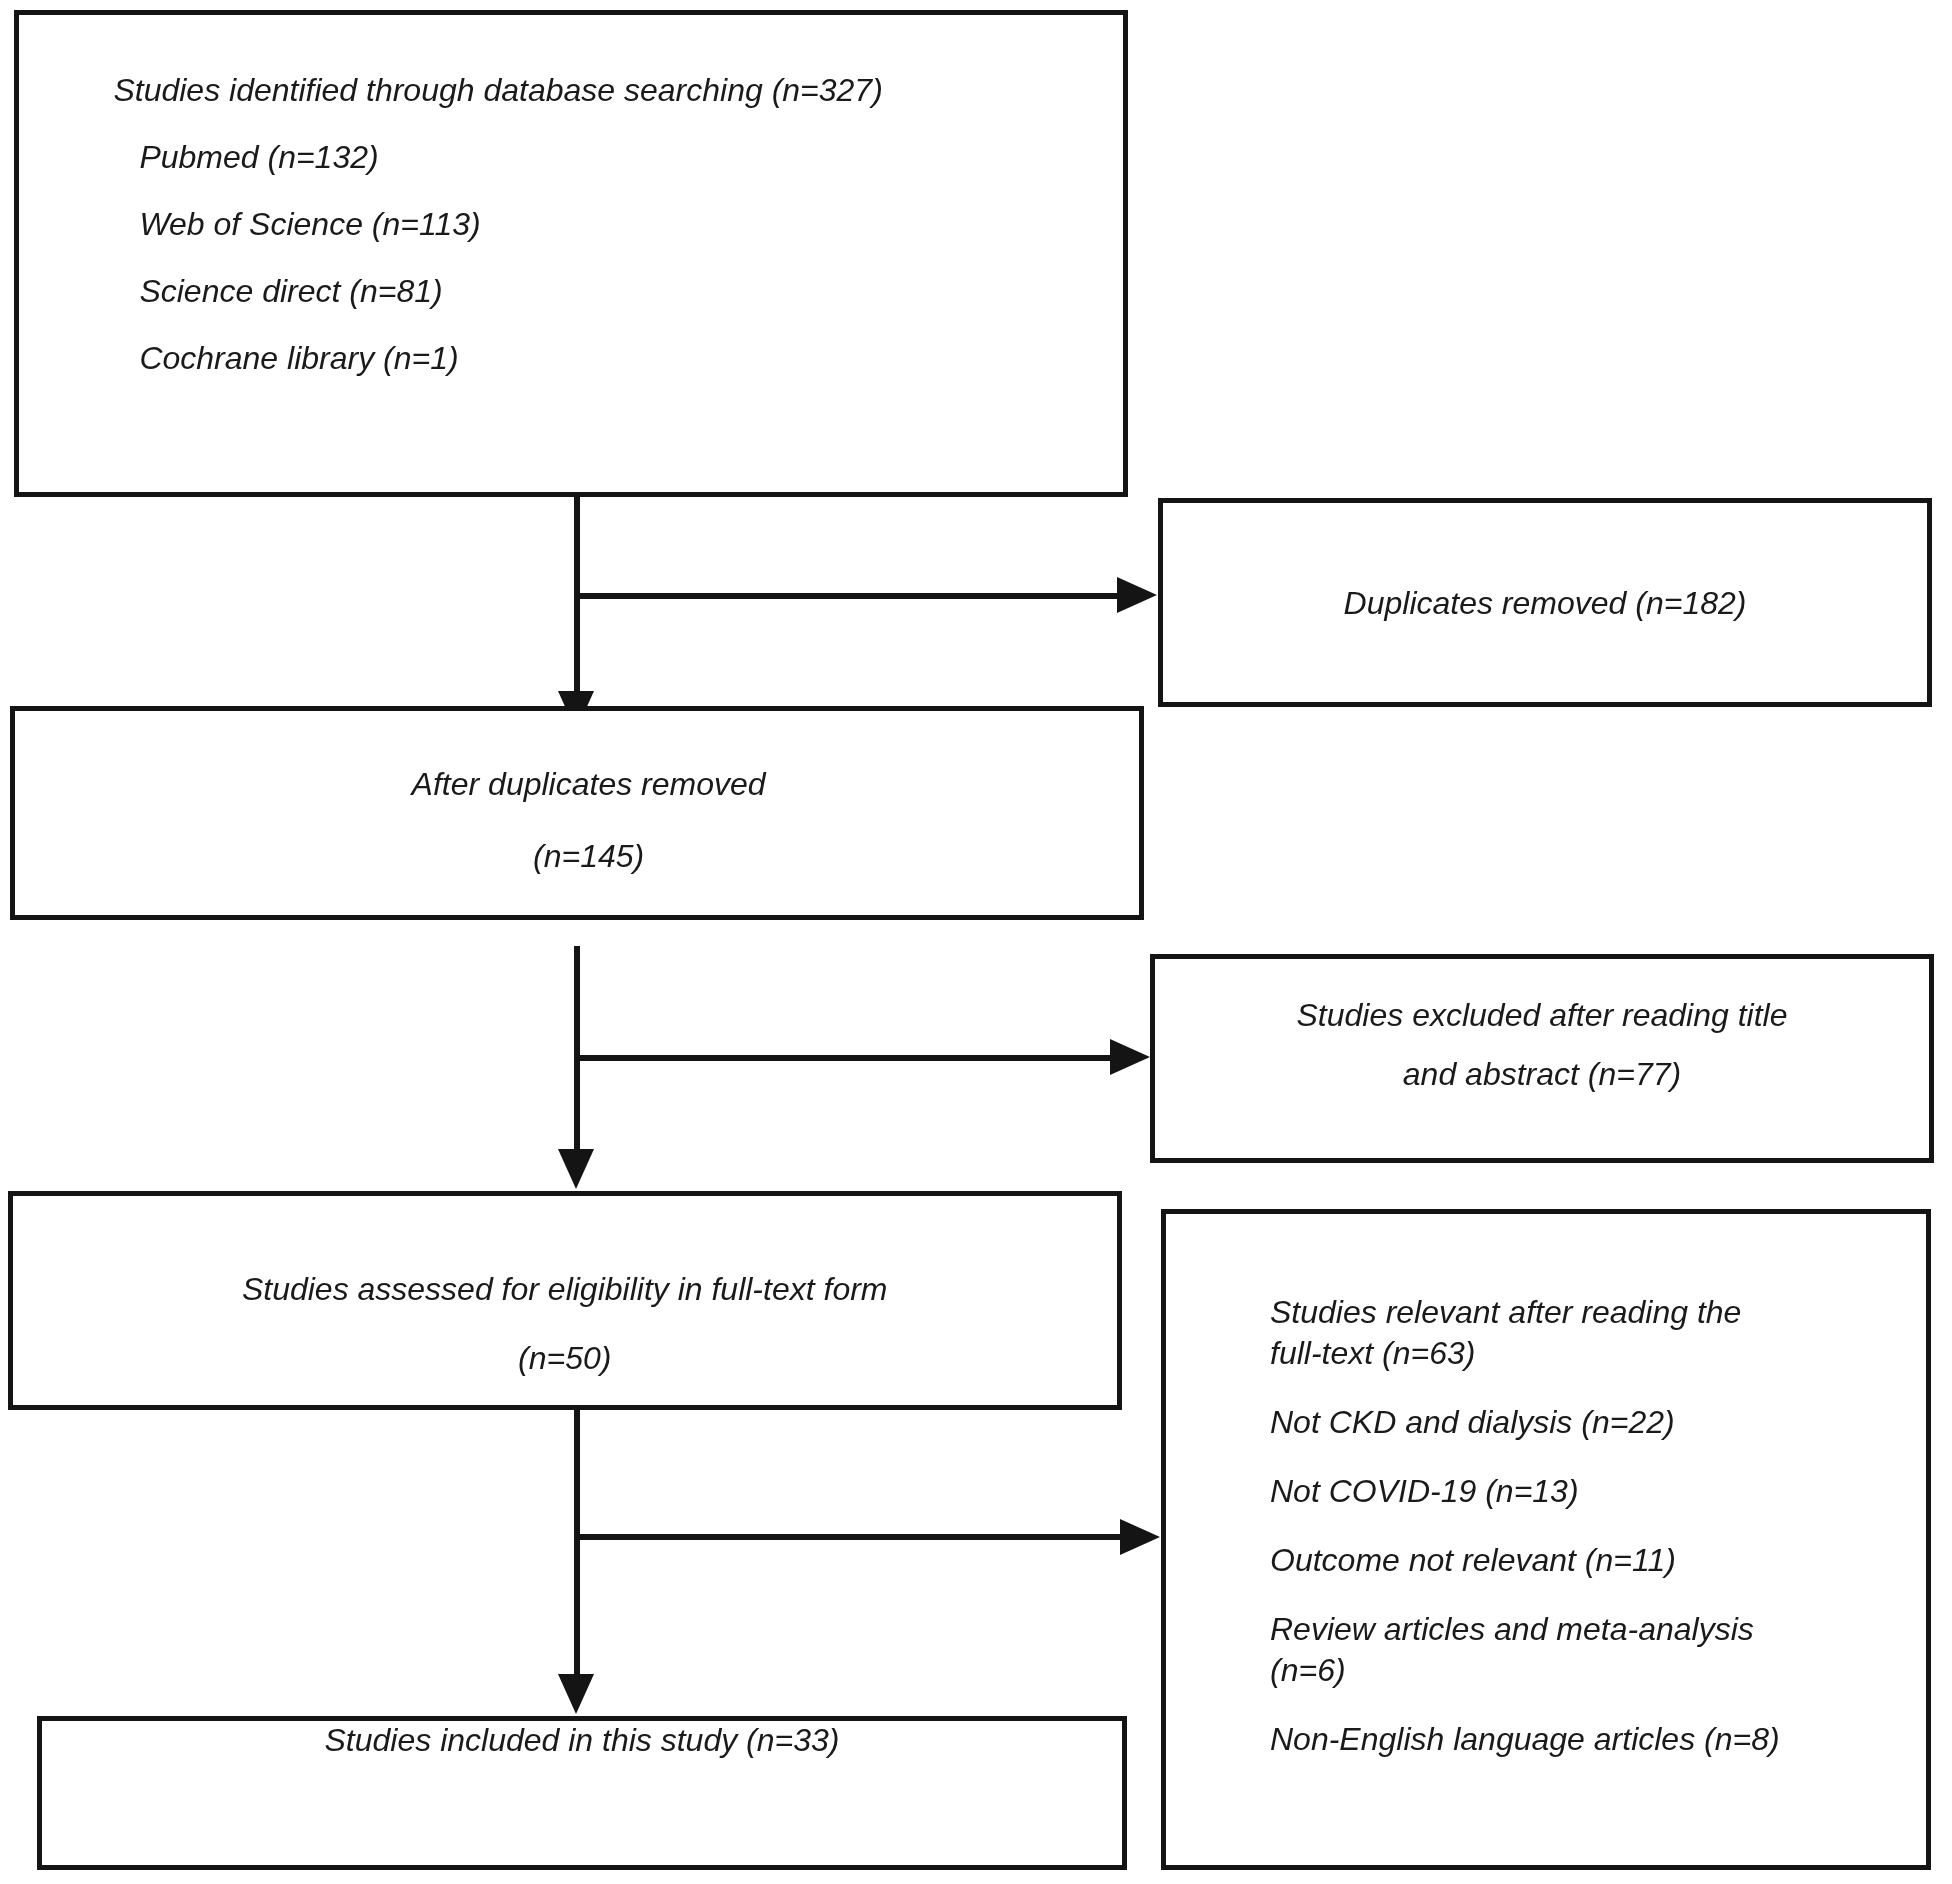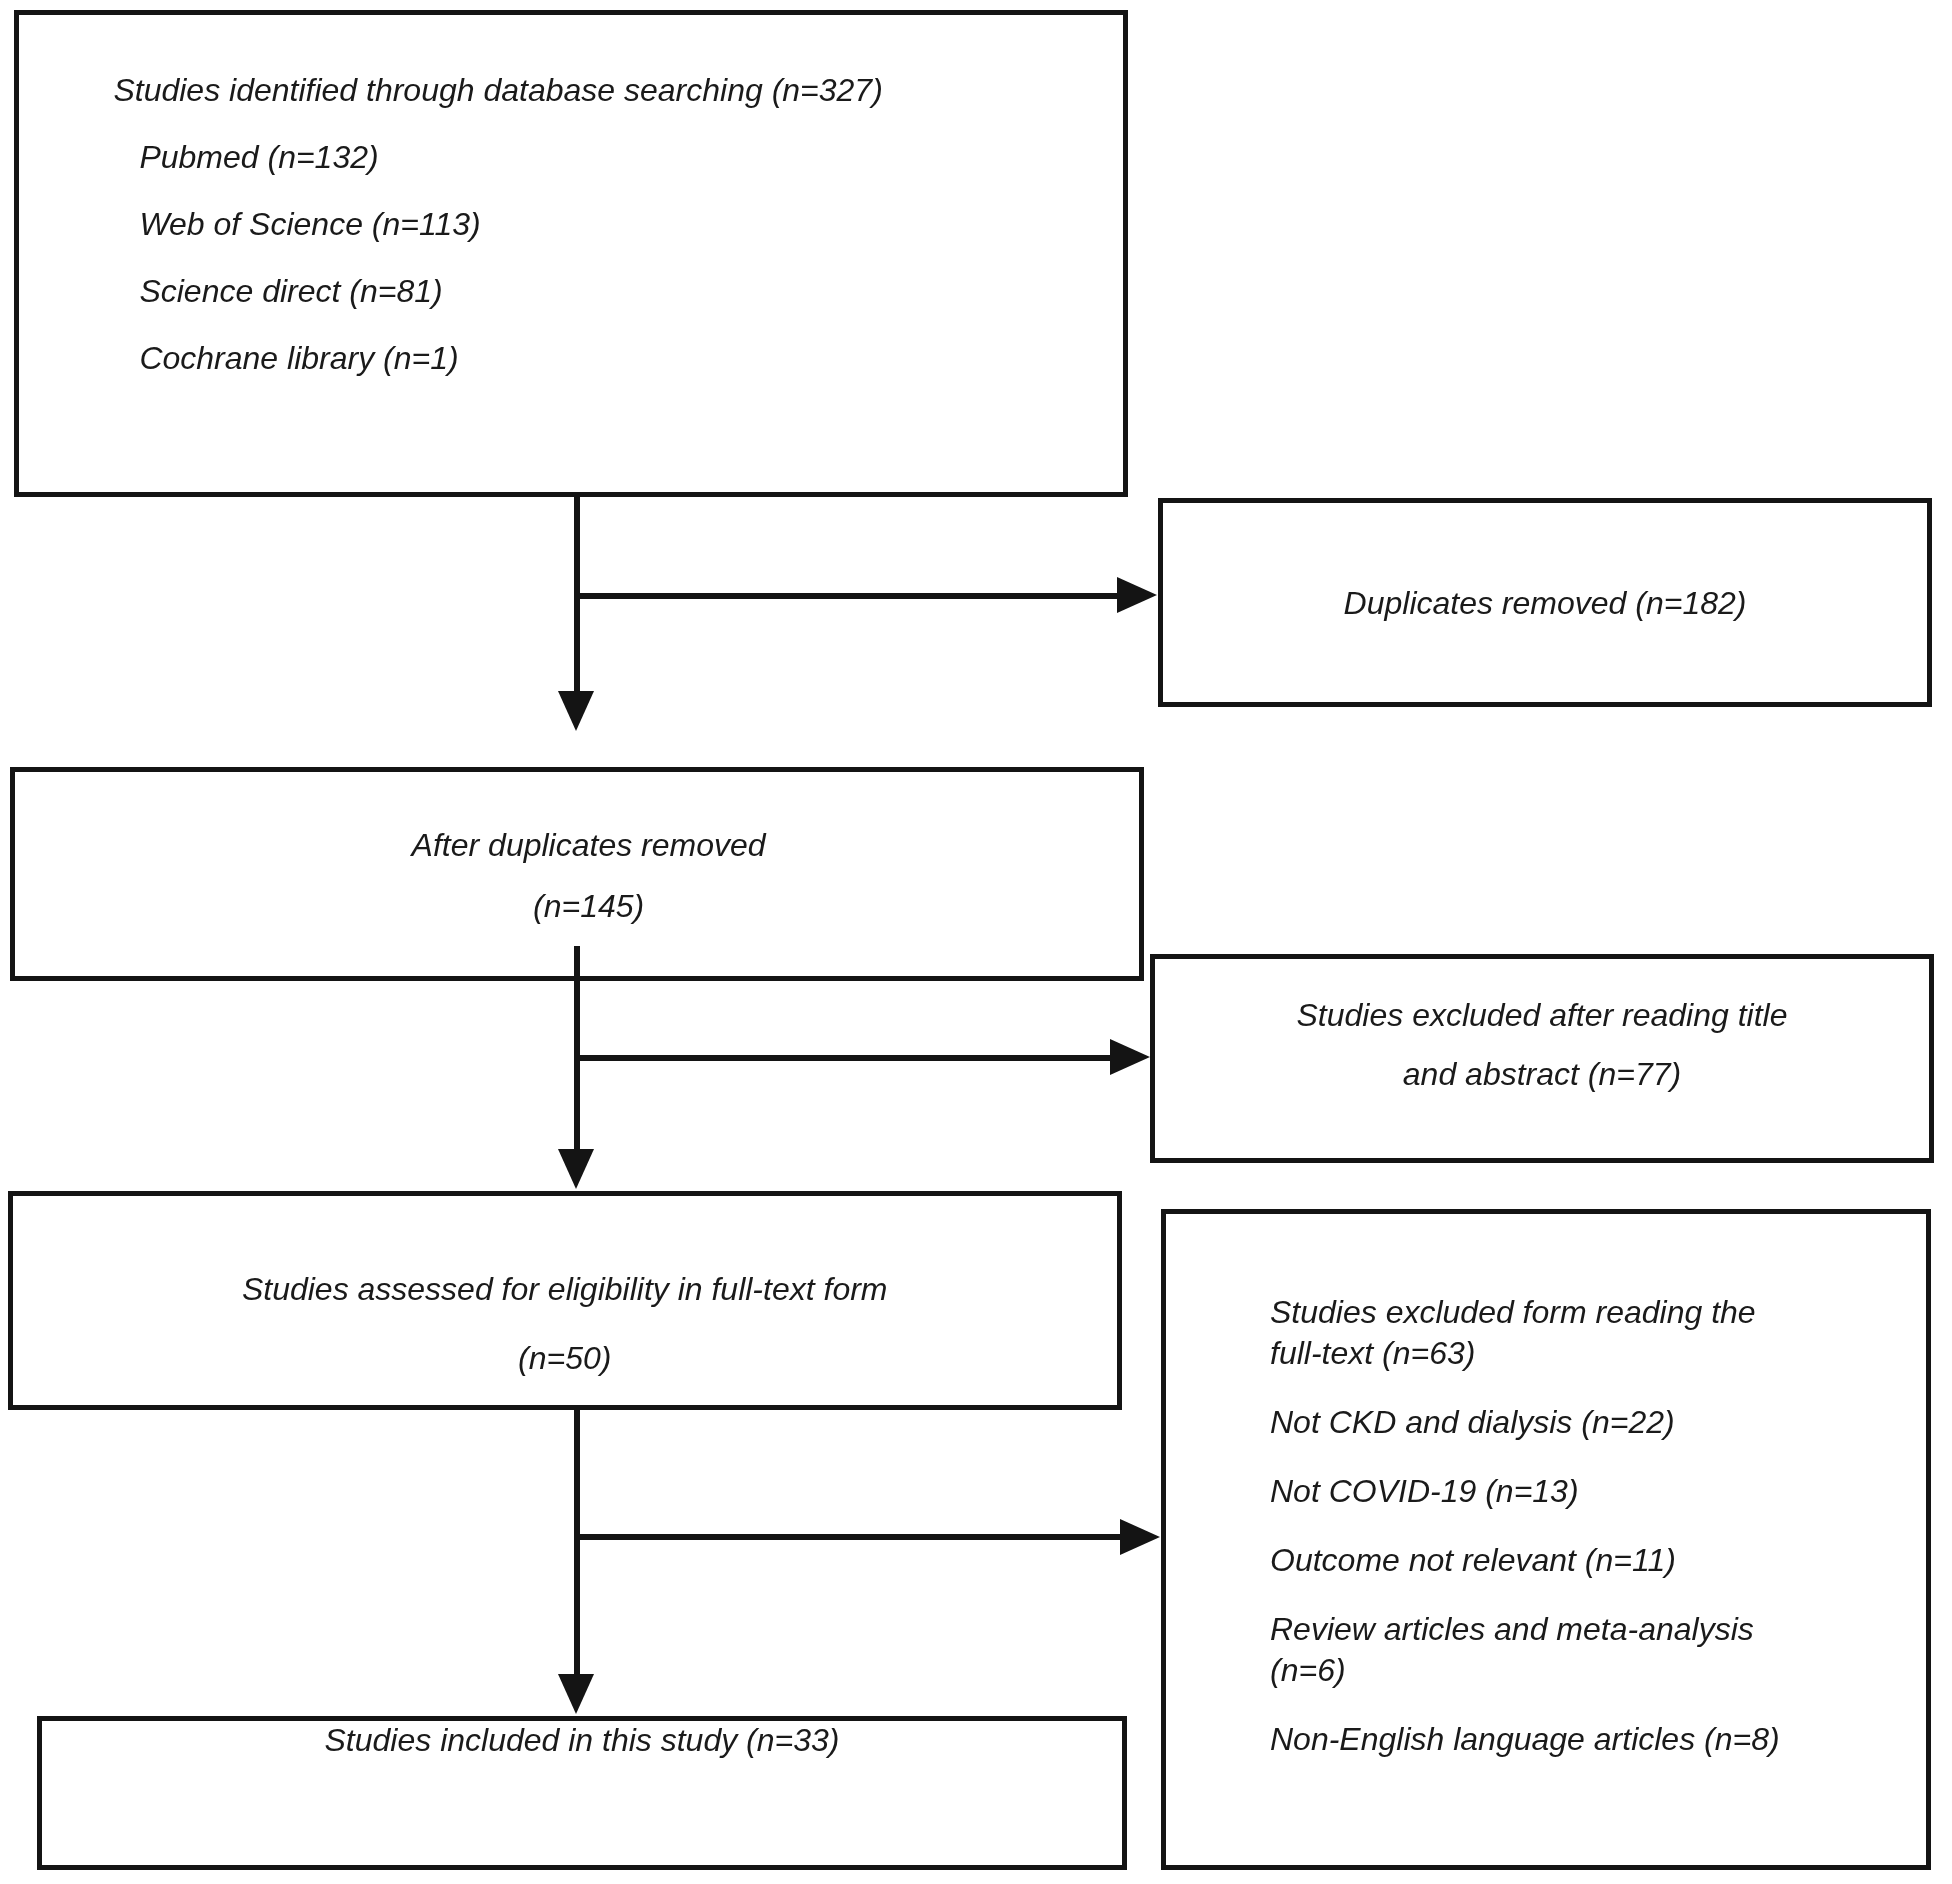--- a/index.html
+++ b/index.html
@@ -40,22 +40,22 @@
   #box-identified .box-title { line-height: 38px; }
   #box-identified .source-line { margin-left: 26px; margin-top: 29px; line-height: 38px; }
   #box-identified .source-line:first-of-type { margin-top: 27px; }
   
   #box-duplicates-removed {
     left: 1158px; top: 498px; width: 774px; height: 209px;
     display: flex; align-items: center; justify-content: center;
   }
   
   #box-after-duplicates {
-    left: 9.6px; top: 767px; width: 1134px; height: 214px;
-    padding-top: 54px; gap: 23px; padding-left: 24px;
+    left: 9.6px; top: 706px; width: 1134px; height: 214px;
+    padding-top: 54px; gap: 34px; padding-left: 24px;
   }
   
   #box-excluded-title-abstract {
     left: 1150px; top: 954px; width: 784px; height: 209px;
     padding-top: 37px; gap: 21px;
   }
   
   #box-assessed-fulltext {
     left: 7.7px; top: 1191px; width: 1114px; height: 219px;
     padding-top: 74px; gap: 31px;
@@ -145,21 +145,21 @@
     <div>(n=50)</div>
   </div>
 
   <div class="vline" id="v3"></div>
   <div class="arrowhead-down" id="a3-down"></div>
   <div class="hline" id="h3"></div>
   <div class="arrowhead-right" id="a3-right"></div>
 
   <div class="box" id="box-excluded-fulltext">
     <div class="para">
-      <div>Studies excluded form reading the</div>
+      <div>Studies relevant after reading the</div>
       <div>full-text (n=63)</div>
     </div>
     <div class="para">
       <div>Not CKD and dialysis (n=22)</div>
     </div>
     <div class="para">
       <div>Not COVID-19 (n=13)</div>
     </div>
     <div class="para">
       <div>Outcome not relevant (n=11)</div>

